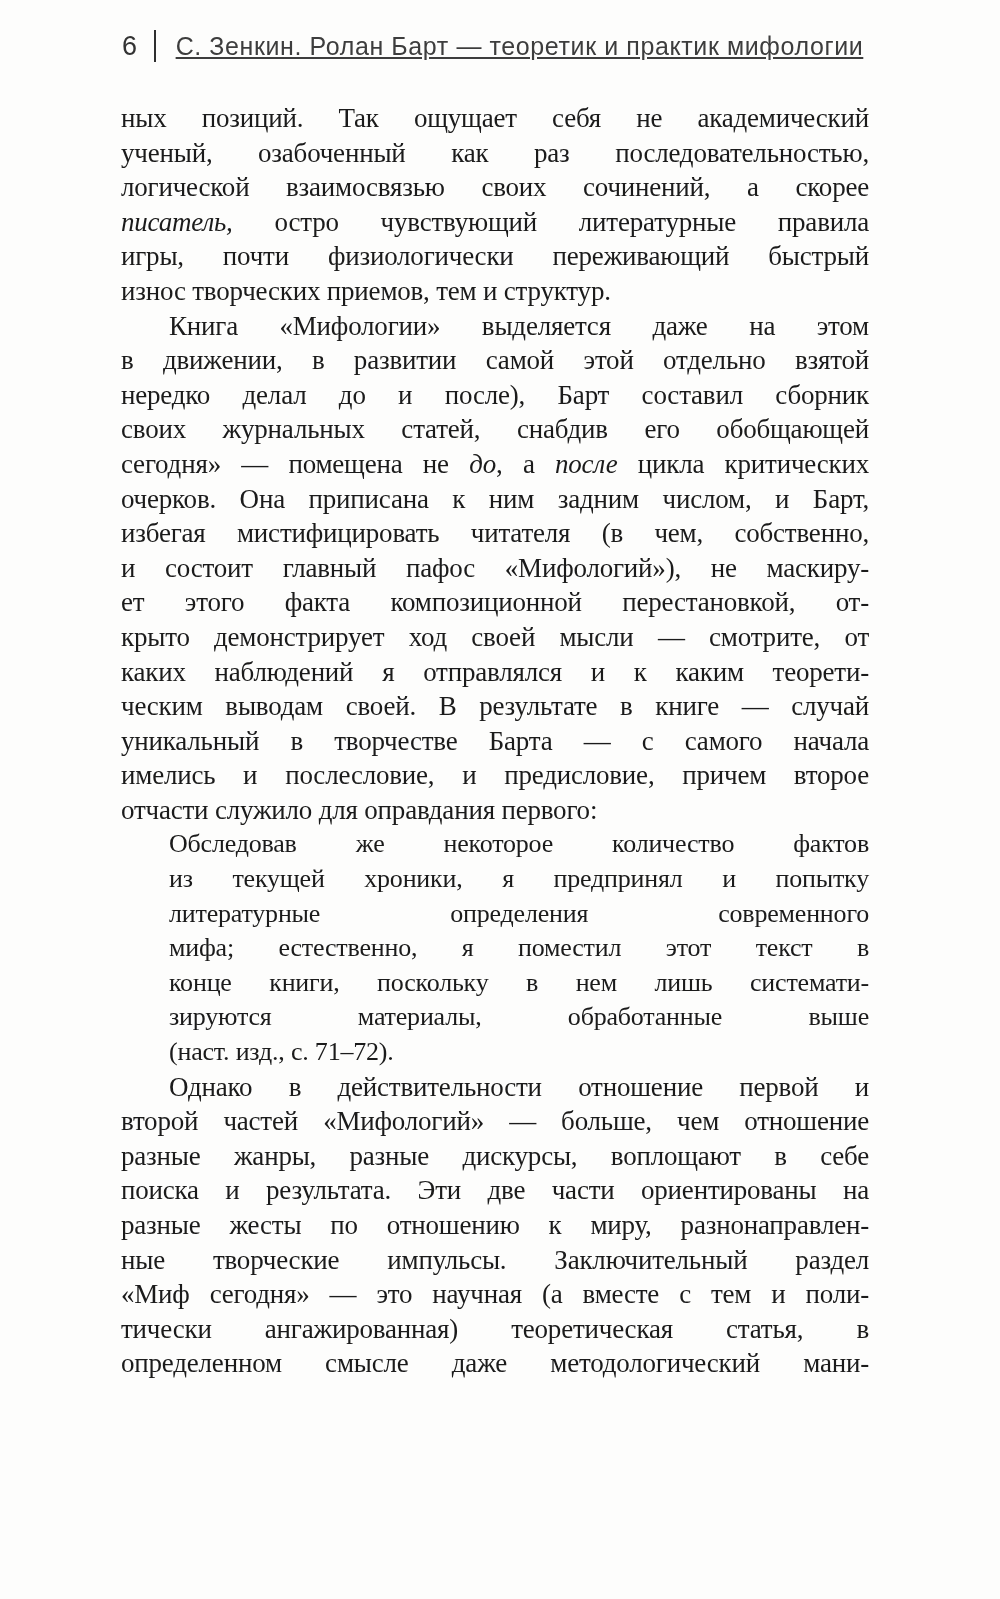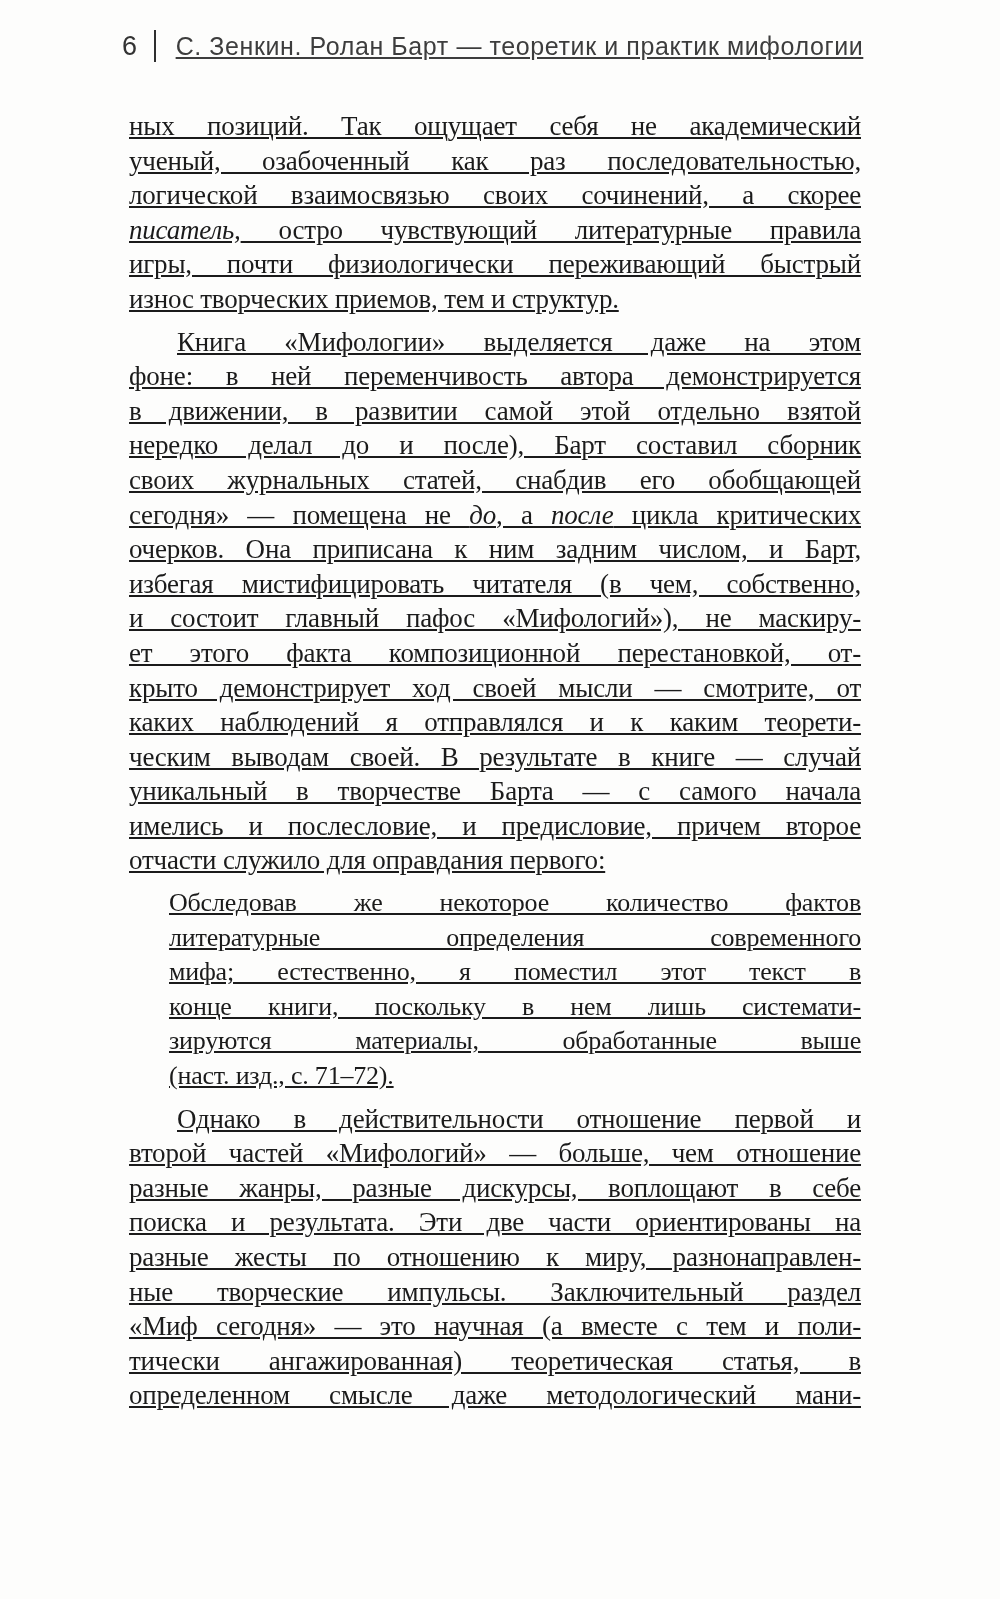--- a/index.html
+++ b/index.html
@@ -47,21 +47,21 @@
     white-space: nowrap;
     text-decoration: underline;
   }
   
   .body-col {
     position: absolute;
     left: 121px;
     top: 101px;
     width: 748px;
   }
-  .para { margin: 8px; text-decoration: underline; }
+  .para { margin: 0; }
   .line {
     font-size: 27px;
     line-height: 34.6px;
     letter-spacing: -0.2px;
     text-align: justify;
     text-align-last: justify;
     white-space: nowrap;
   }
   .line.last {
     text-align: right;
@@ -85,38 +85,38 @@
       <div class="para">
         <div class="line"><span>ных позиций. Так ощущает себя не академический</span></div>
         <div class="line"><span>ученый, озабоченный как раз последовательностью,</span></div>
         <div class="line"><span>логической взаимосвязью своих сочинений, а скорее</span></div>
         <div class="line"><span class="it">писатель,</span><span> остро чувствующий литературные правила</span></div>
         <div class="line"><span>игры, почти физиологически переживающий быстрый</span></div>
         <div class="line last"><span>износ творческих приемов, тем и структур.</span></div>
       </div>
       <div class="para indent">
         <div class="line"><span>Книга «Мифологии» выделяется даже на этом</span></div>
-        <div class="line"><span>фоне: в ней переменчивость автора демонстрируется</span></div>
         <div class="line"><span>в движении, в развитии самой этой отдельно взятой</span></div>
         <div class="line"><span>нередко делал до и после), Барт составил сборник</span></div>
         <div class="line"><span>своих журнальных статей, снабдив его обобщающей</span></div>
         <div class="line"><span>сегодня» — помещена не </span><span class="it">до</span><span>, а </span><span class="it">после</span><span> цикла критических</span></div>
         <div class="line"><span>очерков. Она приписана к ним задним числом, и Барт,</span></div>
         <div class="line"><span>избегая мистифицировать читателя (в чем, собственно,</span></div>
         <div class="line"><span>и состоит главный пафос «Мифологий»), не маскиру-</span></div>
         <div class="line"><span>ет этого факта композиционной перестановкой, от-</span></div>
         <div class="line"><span>крыто демонстрирует ход своей мысли — смотрите, от</span></div>
         <div class="line"><span>каких наблюдений я отправлялся и к каким теорети-</span></div>
         <div class="line"><span>ческим выводам своей. В результате в книге — случай</span></div>
         <div class="line"><span>уникальный в творчестве Барта — с самого начала</span></div>
         <div class="line"><span>имелись и послесловие, и предисловие, причем второе</span></div>
         <div class="line last"><span>отчасти служило для оправдания первого:</span></div>
       </div>
       <div class="para quote">
         <div class="line"><span>Обследовав же некоторое количество фактов</span></div>
+        <div class="line"><span>из текущей хроники, я предпринял и попытку</span></div>
         <div class="line"><span>литературные определения современного</span></div>
         <div class="line"><span>мифа; естественно, я поместил этот текст в</span></div>
         <div class="line"><span>конце книги, поскольку в нем лишь системати-</span></div>
         <div class="line"><span>зируются материалы, обработанные выше</span></div>
         <div class="line last"><span>(наст. изд., с. 71–72).</span></div>
       </div>
       <div class="para indent">
         <div class="line"><span>Однако в действительности отношение первой и</span></div>
         <div class="line"><span>второй частей «Мифологий» — больше, чем отношение</span></div>
         <div class="line"><span>разные жанры, разные дискурсы, воплощают в себе</span></div>

